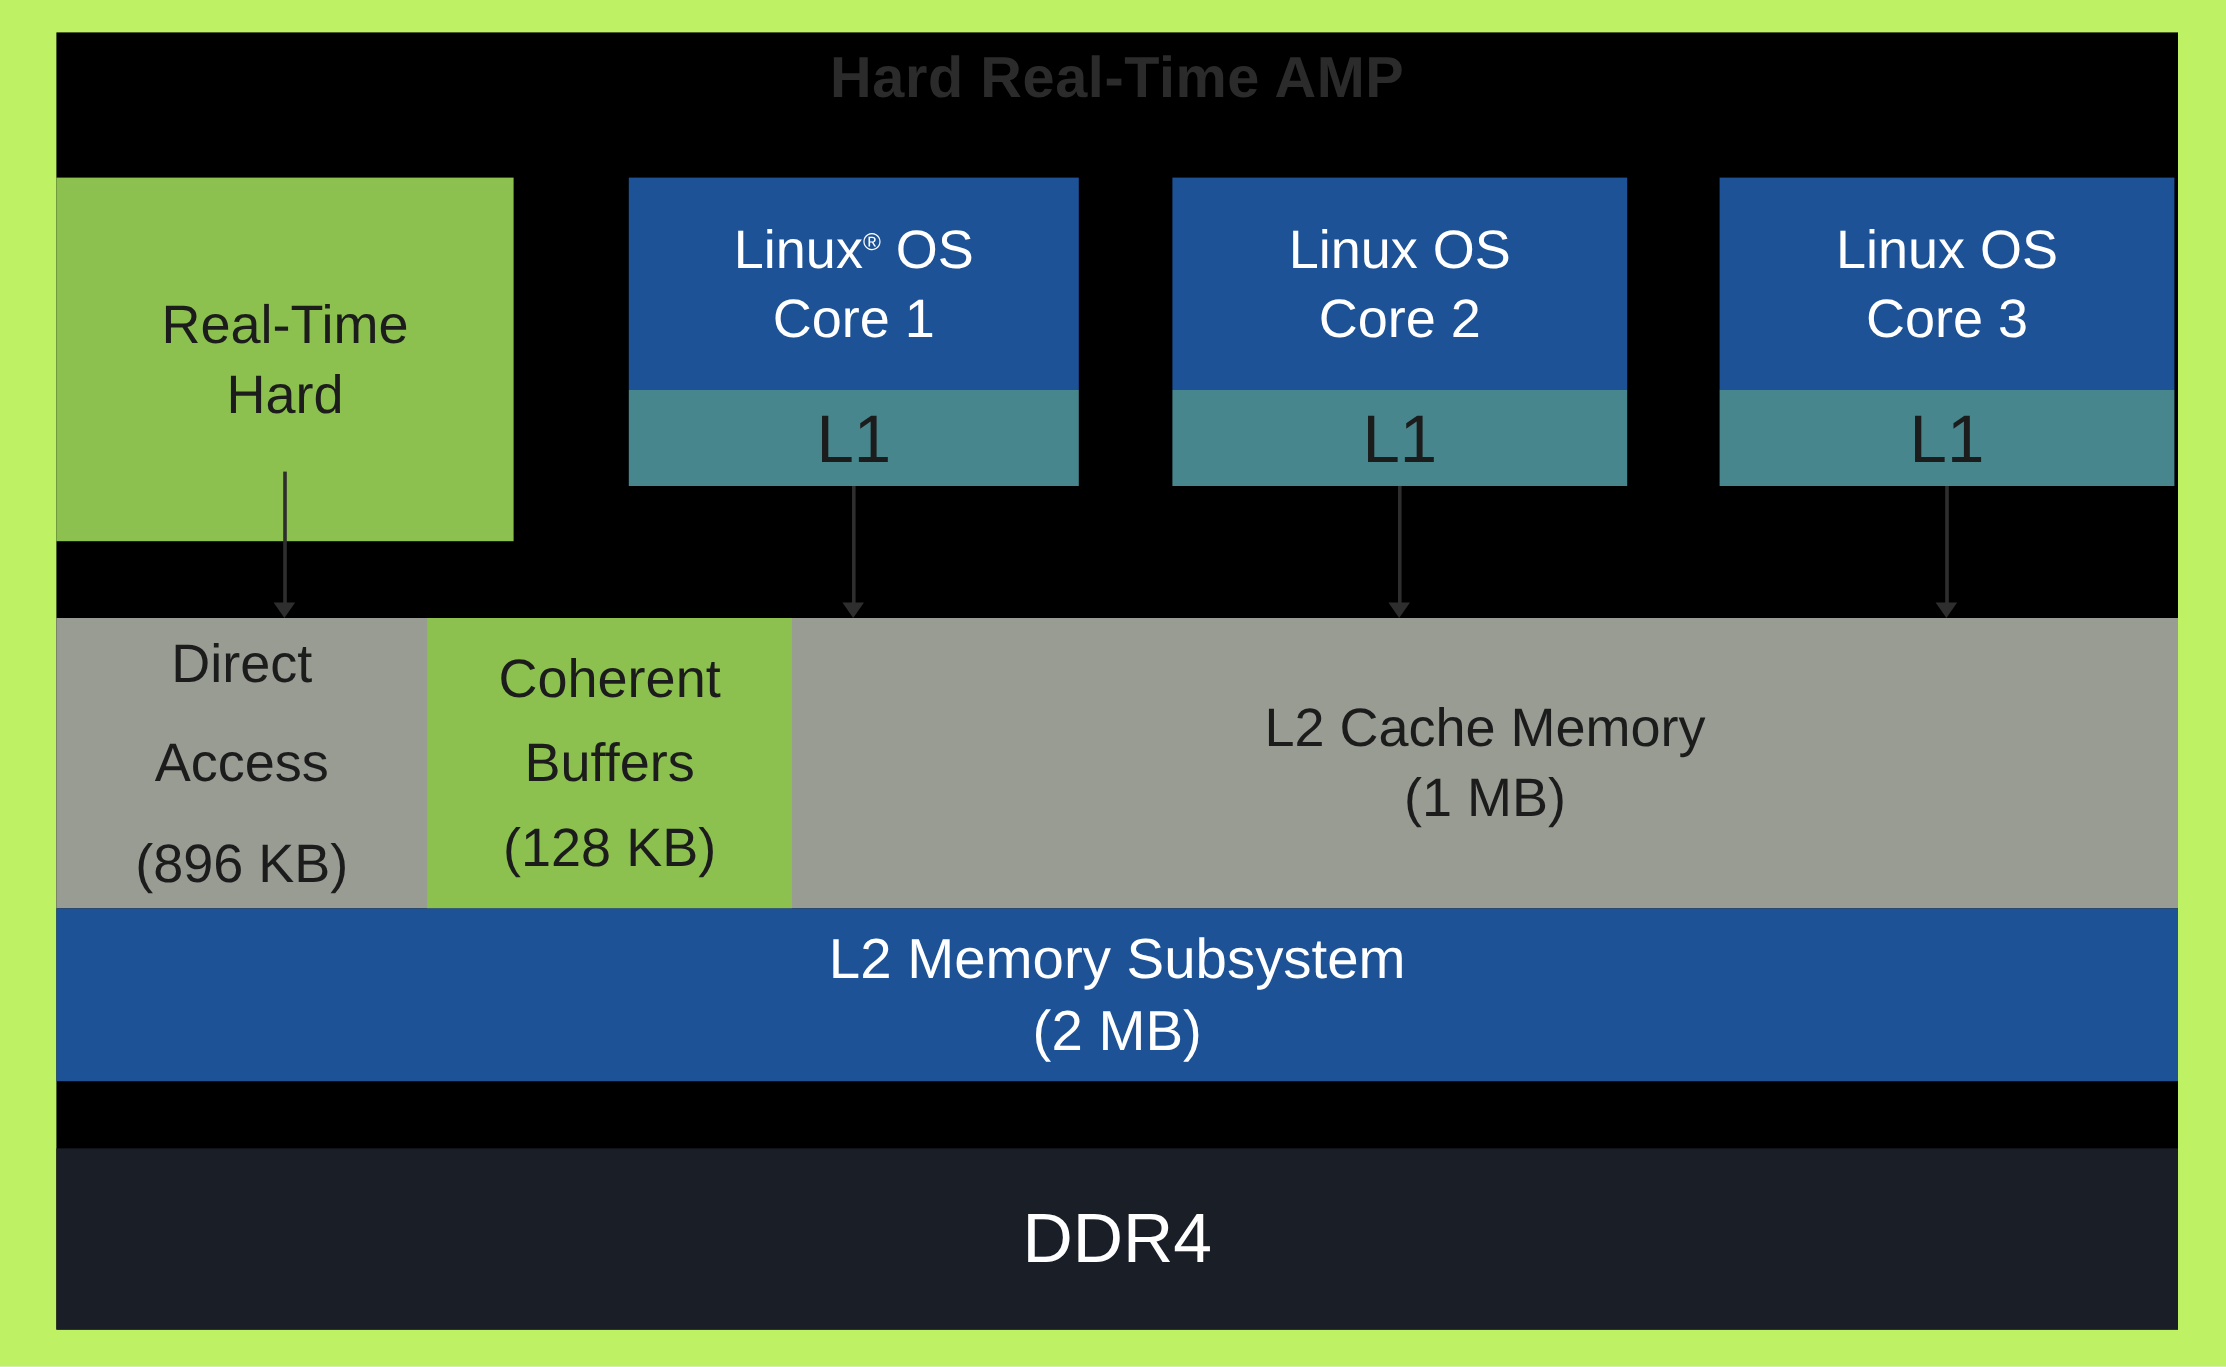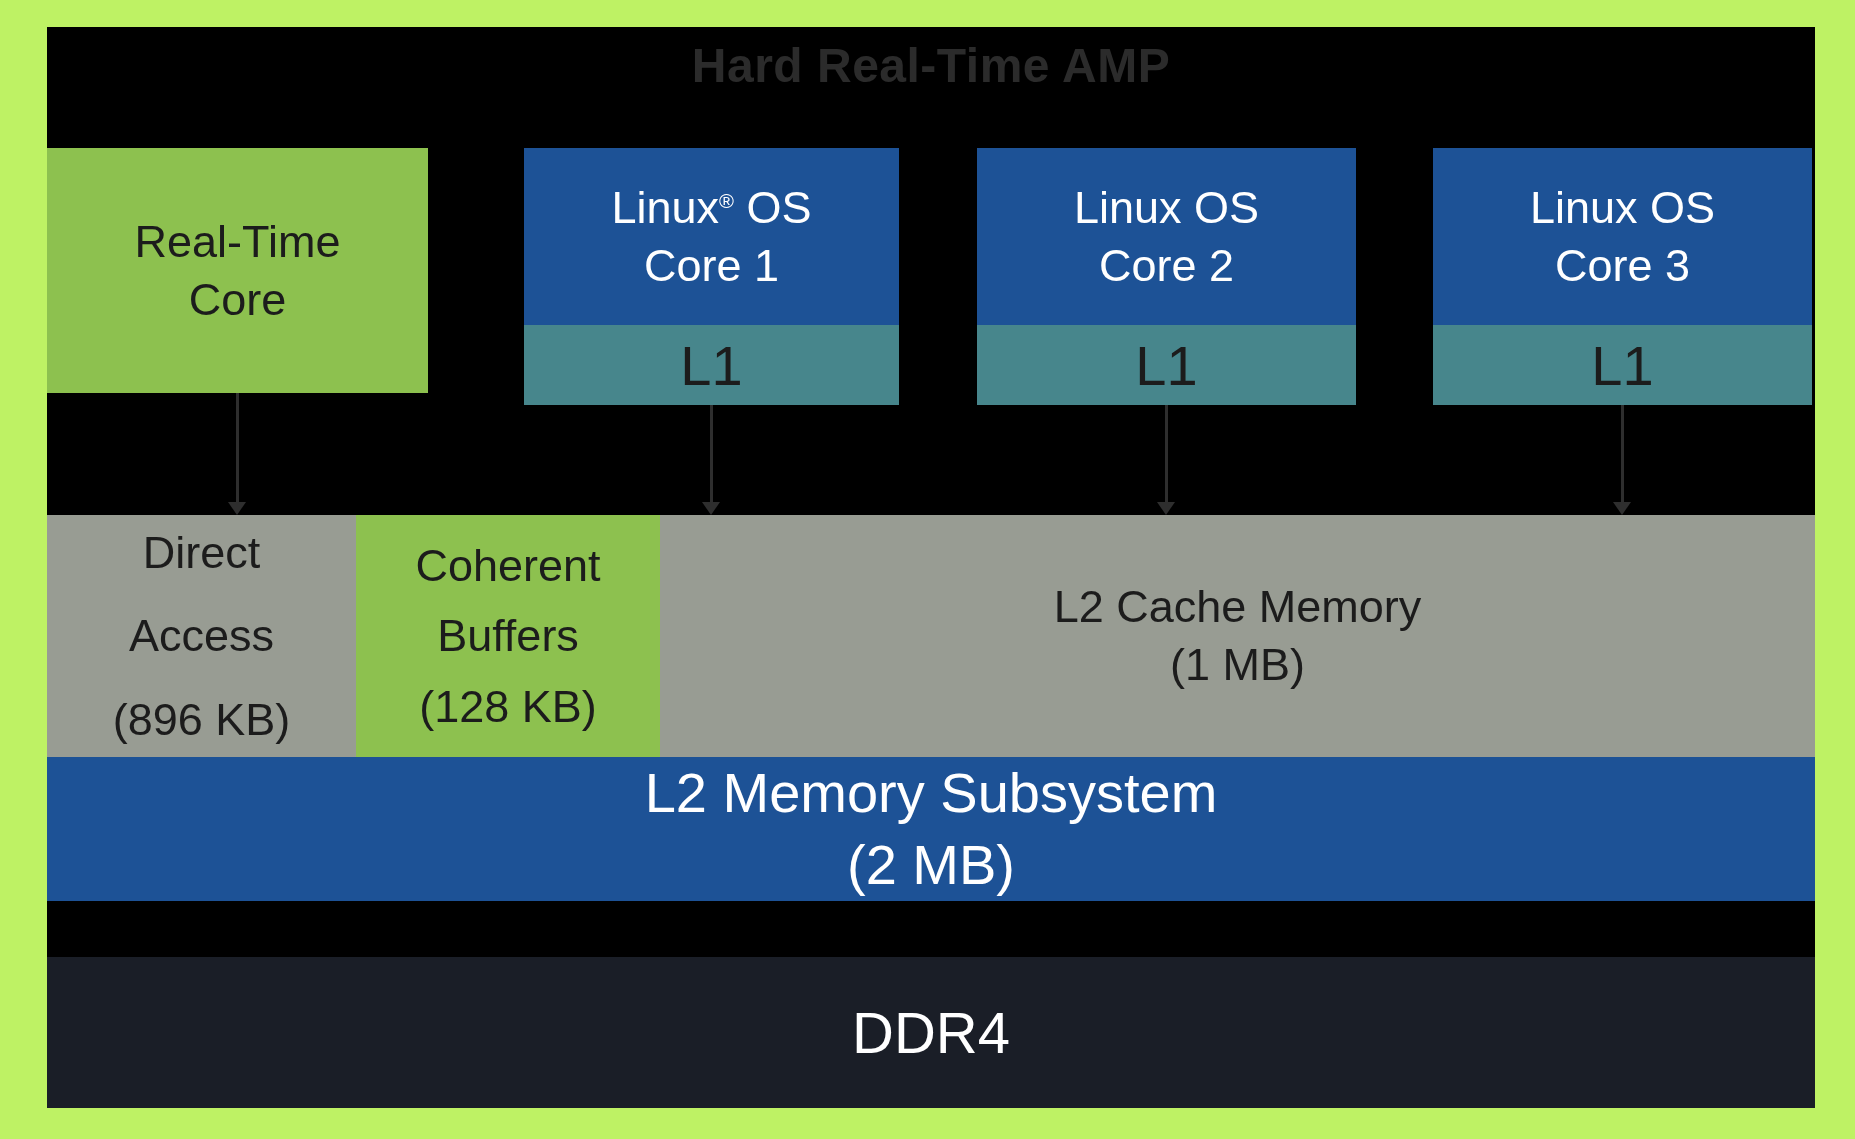--- a/index.html
+++ b/index.html
@@ -44,21 +44,21 @@
     position: absolute;
     display: flex;
     align-items: center;
     justify-content: center;
     text-align: center;
   }
   .realtime-core {
     left: 0;
     top: 121px;
     width: 381px;
-    height: 245px;
+    height: 303px;
     background: var(--green, #8dc14f);
     color: var(--dark-text, #1c1c1c);
     font-size: 45px;
     line-height: 1.28;
   }
   .linux-core {
     position: absolute;
     top: 121px;
     width: 379px;
     height: 264px;
@@ -151,21 +151,21 @@
     top: 730px;
     width: 100%;
     height: 144px;
     background: var(--blue, #1d5296);
     color: var(--white-text, #ffffff);
     display: flex;
     flex-direction: column;
     align-items: center;
     justify-content: center;
     text-align: center;
-    font-size: 56px;
+    font-size: 47px;
     line-height: 1.28;
   }
   .ddr4-band {
     position: absolute;
     left: 0;
     top: 930px;
     width: 100%;
     height: 151px;
     background: var(--ddr4-bg, #1a1e27);
     color: var(--white-text, #ffffff);
@@ -179,21 +179,21 @@
 <body>
 
 <div class="page">
   <div class="canvas">
 
     <div class="title">Hard Real-Time AMP</div>
 
     <div class="box realtime-core">
       <div>
         <div>Real-Time</div>
-        <div>Core</div>
+        <div>Hard</div>
       </div>
     </div>
 
     <div class="linux-core core-1">
       <div class="cpu">
         <div><span>Linux</span><span class="reg">®</span><span> OS</span></div>
         <div>Core 1</div>
       </div>
       <div class="l1">L1</div>
     </div>

